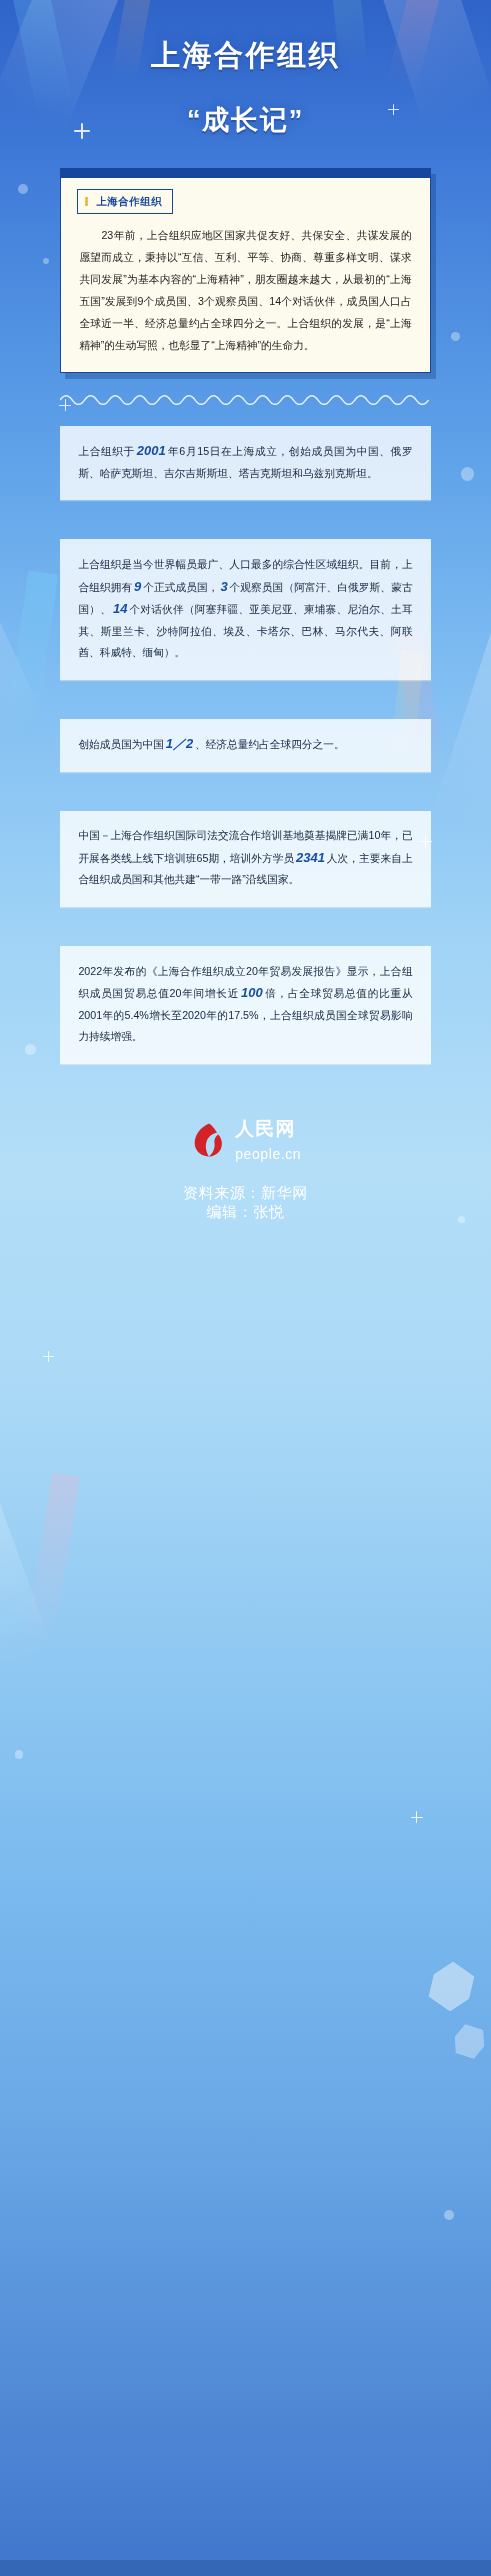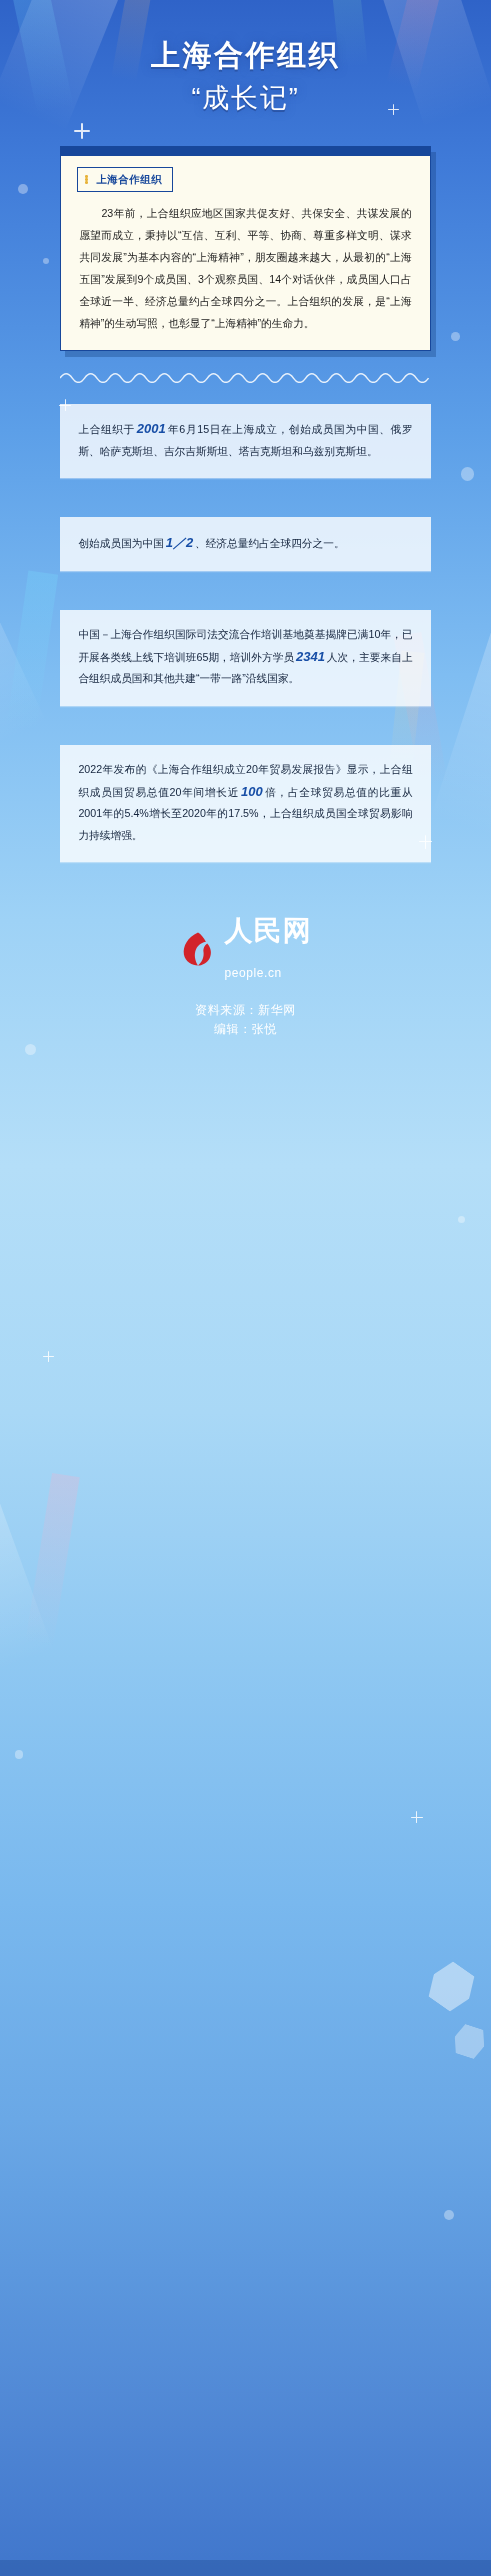--- a/index.html
+++ b/index.html
@@ -80,23 +80,23 @@
     z-index: 5;
   }
   .title-line1 {
     font-size: 29px;
     font-weight: bold;
     color: #ffffff;
     letter-spacing: 2.5px;
     text-shadow: 0 1.8px 0 #2a55a8, 0 0 9.8px rgba(30,70,160,.55);
   }
   .title-line2 {
-    margin-top: 4px;
+    margin-top: 26px;
     font-size: 27px;
-    font-weight: normal;
+    font-weight: bold;
     color: #ffffff;
     letter-spacing: 1.8px;
     text-shadow: 0 1.8px 0 #2a55a8, 0 0 9.8px rgba(30,70,160,.55);
     text-align: center;
   }
 
   
   .intro-wrap {
     position: relative;
     margin: 29.5px auto 0;
@@ -208,37 +208,37 @@
     justify-content: center;
     align-items: center;
     gap: 7.4px;
   }
   .logo-mark {
     width: 38px;
     height: 38px;
     position: relative;
   }
   .logo-text-cn {
-    font-size: 28px;
+    font-size: 19px;
     font-weight: bold;
     color: #ffffff;
     letter-spacing: 1.2px;
     line-height: 1;
     font-family: Liberation Serif, serif;
   }
   .logo-text-en {
-    font-size: 12px;
+    font-size: 14px;
     color: #ffffff;
     letter-spacing: 0.6px;
-    margin-top: 21px;
+    margin-top: 8px;
   }
   .credits {
     margin-top: 21px;
     color: #ffffff;
-    font-size: 12px;
+    font-size: 15px;
     line-height: 19px;
     letter-spacing: 0.6px;
   }
   .footer-bottom-bar {
     position: absolute;
     left: 0;
     right: 0;
     bottom: 0;
     height: 16px;
     background: rgba(20,55,120,.25);
@@ -306,20 +306,21 @@
   </div>
 
   <div class="wave-divider">
     <svg width="371" height="16" viewBox="0 0 604 26" preserveAspectRatio="none" aria-hidden="true">
       <path d="M0,18 Q10,4 20,18 T40,18 T60,18 T80,18 T100,18 T120,18 T140,18 T160,18 T180,18 T200,18 T220,18 T240,18 T260,18 T280,18 T300,18 T320,18 T340,18 T360,18 T380,18 T400,18 T420,18 T440,18 T460,18 T480,18 T500,18 T520,18 T540,18 T560,18 T580,18 T600,18" fill="none" stroke="#ffffff" stroke-width="2.5" opacity=".85"></path>
     </svg>
   </div>
 
   <div class="cards">
     <div class="card"><span>上合组织于</span><span class="num">2001</span><span>年6月15日在上海成立，创始成员国为中国、俄罗斯、哈萨克斯坦、吉尔吉斯斯坦、塔吉克斯坦和乌兹别克斯坦。</span></div>
+    <div class="card"><span>上合组织是当今世界幅员最广、人口最多的综合性区域组织。目前，上合组织拥有</span><span class="num">9</span><span>个正式成员国，</span><span class="num">3</span><span>个观察员国（阿富汗、白俄罗斯、蒙古国）、</span><span class="num">14</span><span>个对话伙伴（阿塞拜疆、亚美尼亚、柬埔寨、尼泊尔、土耳其、斯里兰卡、沙特阿拉伯、埃及、卡塔尔、巴林、马尔代夫、阿联酋、科威特、缅甸）。</span></div>
     <div class="card"><span>创始成员国为中国</span><span class="num">1／2</span><span>、经济总量约占全球四分之一。</span></div>
     <div class="card"><span>中国－上海合作组织国际司法交流合作培训基地奠基揭牌已满10年，已开展各类线上线下培训班65期，培训外方学员</span><span class="num">2341</span><span>人次，主要来自上合组织成员国和其他共建“一带一路”沿线国家。</span></div>
     <div class="card"><span>2022年发布的《上海合作组织成立20年贸易发展报告》显示，上合组织成员国贸易总值20年间增长近</span><span class="num">100</span><span>倍，占全球贸易总值的比重从2001年的5.4%增长至2020年的17.5%，上合组织成员国全球贸易影响力持续增强。</span></div>
   </div>
 
   <div class="footer">
     <div class="logo-row">
       <div class="logo-mark">
         <svg width="38" height="38" viewBox="0 0 62 62" aria-hidden="true">
           <path d="M31 4 C14 12 6 26 8 40 C10 52 22 58 31 58 C26 50 24 40 28 31 C31 24 38 20 44 19 C40 12 36 7 31 4 Z" fill="#d2232a"></path>

